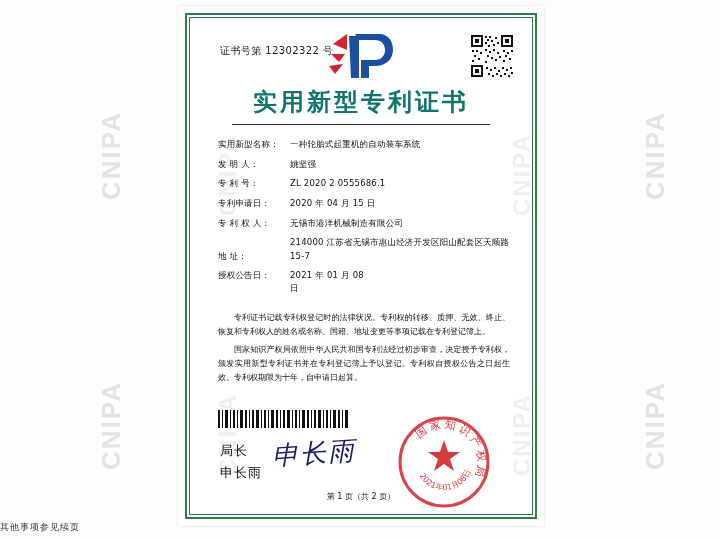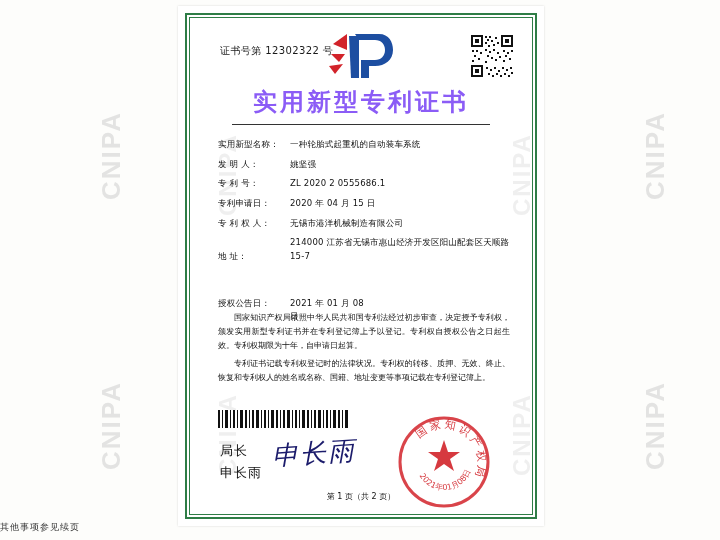--- a/index.html
+++ b/index.html
@@ -97,21 +97,21 @@
     width: 72px; height: 52px;
   }
 
   .title {
     position: absolute;
     left: 0; right: 0;
     top: 80px;
     text-align: center;
     font-size: 24px;
     font-weight: bold;
-    color: #8b5cf6;
+    color: #0f766e;
     letter-spacing: 3px;
     font-family: "DejaVu Sans", "Liberation Sans", sans-serif;
   }
   .title-rule {
     position: absolute;
     left: 54px; right: 54px;
     top: 118px;
     border-bottom: 1px solid #333;
     height: 0;
   }
@@ -136,21 +136,21 @@
     white-space: nowrap;
     letter-spacing: .2px;
   }
   .flabel.w-name  { width: 72px; }
   .fval {
     flex: 1 1 auto;
     letter-spacing: .2px;
     word-break: break-all;
   }
   .frow-split { display: flex; }
-  .frow-split .half { display: flex; margin-top: 28px; }
+  .frow-split .half { display: flex; }
   .frow-split .half.first { width: 150px; }
 
   
   .paras {
     position: absolute;
     left: 40px;
     right: 34px;
     top: 305px;
     font-size: 8px;
     color: #111;
@@ -338,22 +338,22 @@
       </div>
       <div class="frow frow-split">
         <span class="half first">
           <span class="flabel w-name">授权公告日：</span>
           <span class="fval">2021 年 01 月 08 日</span>
         </span>
       </div>
     </div>
 
     <div class="paras">
+      <p>专利证书记载专利权登记时的法律状况。专利权的转移、质押、无效、终止、恢复和专利权人的姓名或名称、国籍、地址变更等事项记载在专利登记簿上。</p>
       <p>国家知识产权局依照中华人民共和国专利法经过初步审查，决定授予专利权，颁发实用新型专利证书并在专利登记簿上予以登记。专利权自授权公告之日起生效。专利权期限为十年，自申请日起算。</p>
-      <p>专利证书记载专利权登记时的法律状况。专利权的转移、质押、无效、终止、恢复和专利权人的姓名或名称、国籍、地址变更等事项记载在专利登记簿上。</p>
     </div>
 
     <div class="barcode">
       <svg width="130" height="18" viewBox="0 0 130 18">
         <rect width="130" height="18" fill="#fff"></rect>
         <g fill="#111">
           <rect x="0" y="0" width="2" height="18"></rect>
             <rect x="4" y="0" width="1" height="18"></rect>
           <rect x="7" y="0" width="3" height="18"></rect>
             <rect x="12" y="0" width="1" height="18"></rect>

